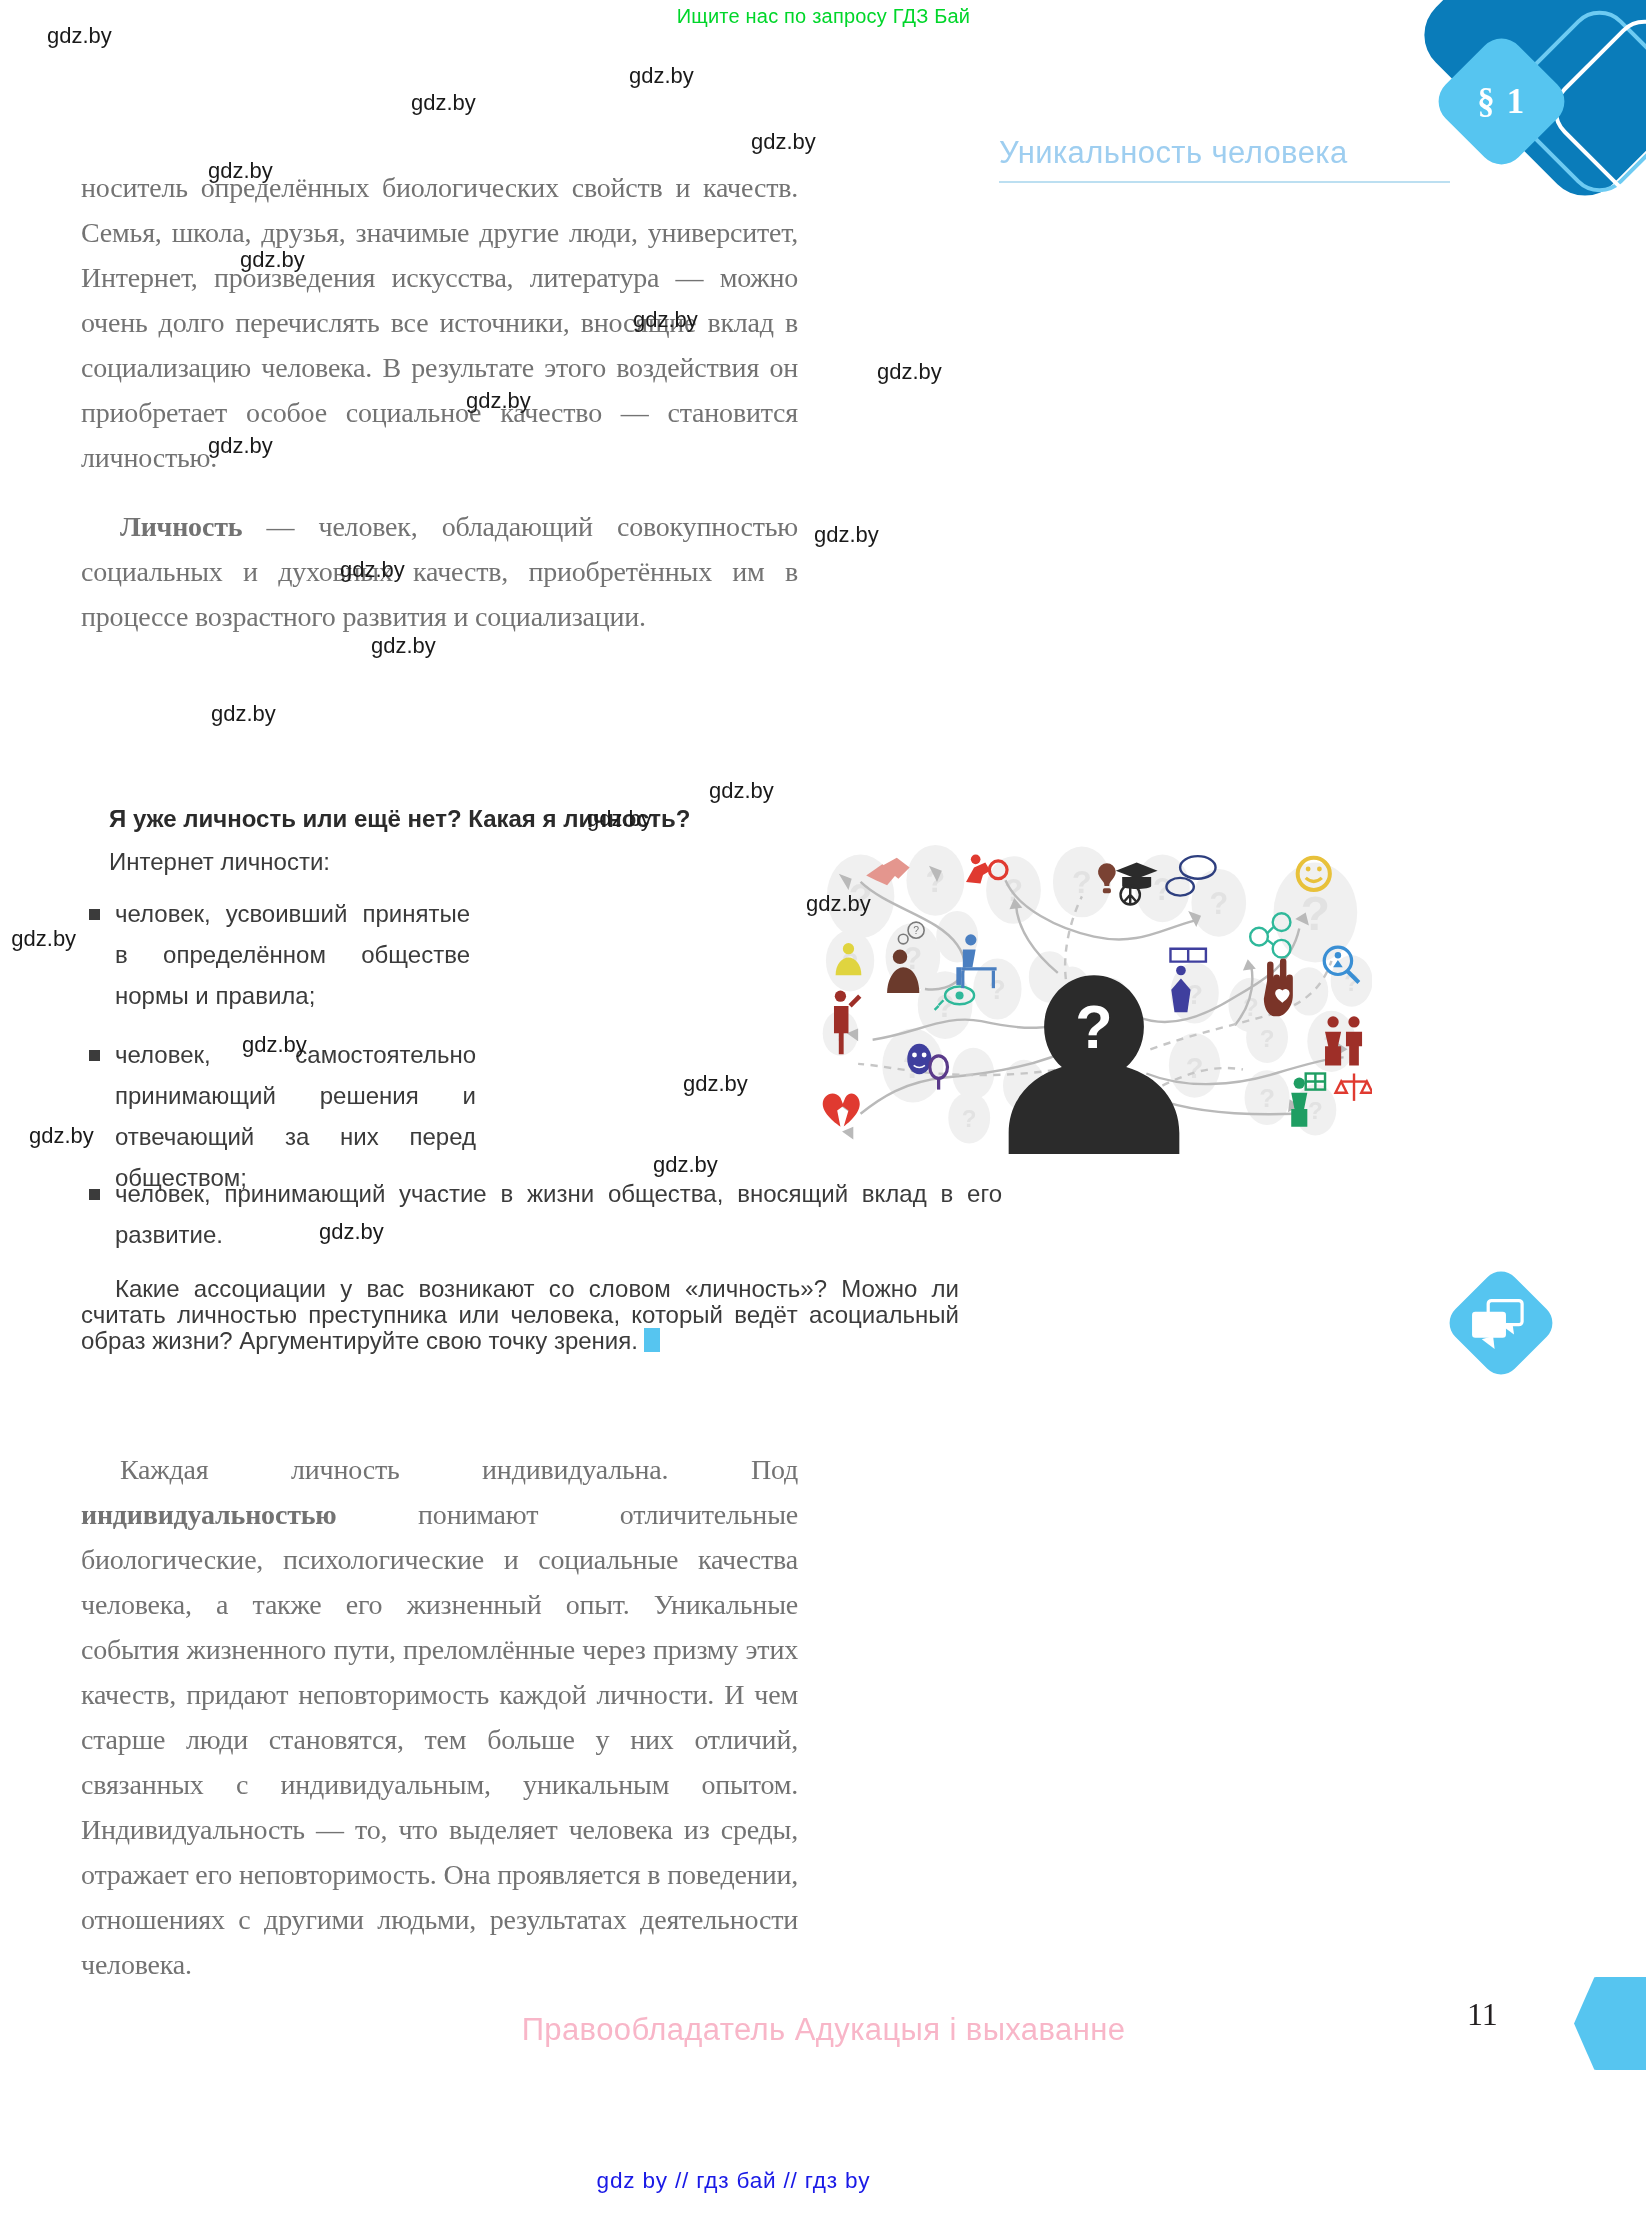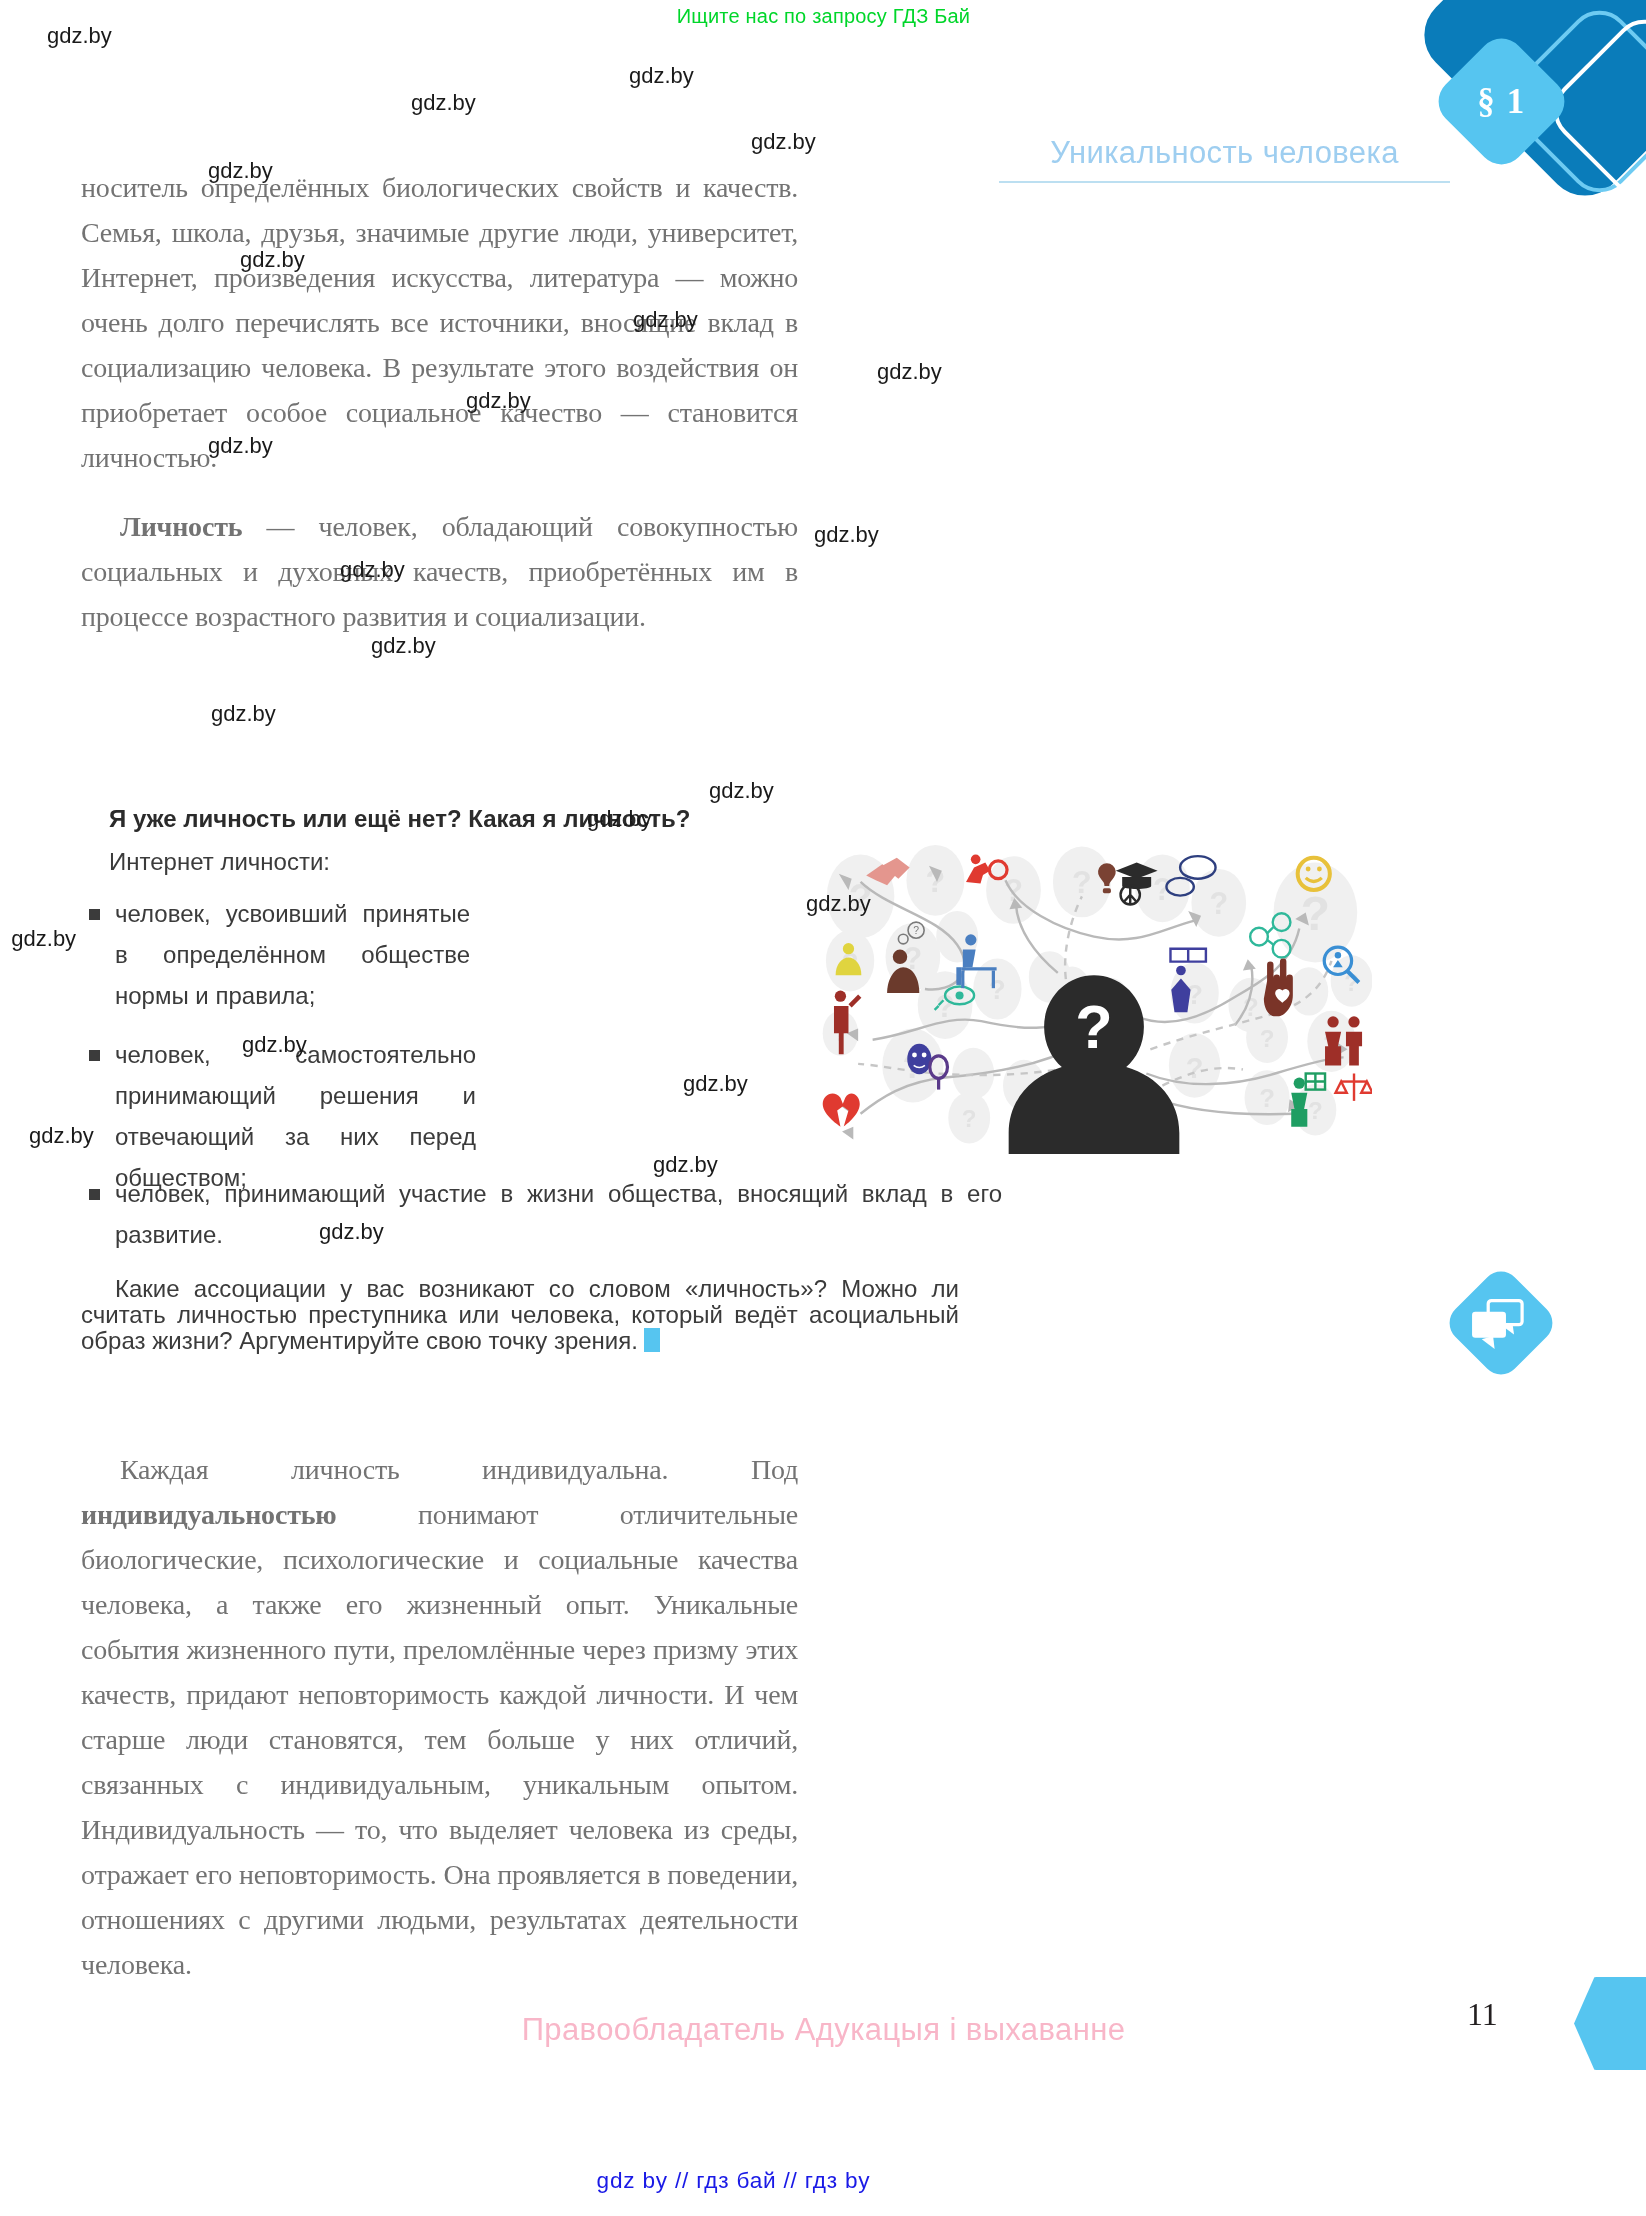--- a/index.html
+++ b/index.html
@@ -96,21 +96,21 @@
     font-weight: 700;
     letter-spacing: 1.6px;
   }
 
   
   .section-title-wrap {
     position: absolute;
     top: 135px;
     left: 999px;
     width: 451px;
-    text-align: center;
+    text-align: left;
   }
   .section-title {
     color: #9ecef0;
     font-family: "Liberation Sans", sans-serif;
     font-size: 31px;
     font-weight: 400;
     letter-spacing: 0.4px;
     white-space: nowrap;
   }
   .section-title-rule {

